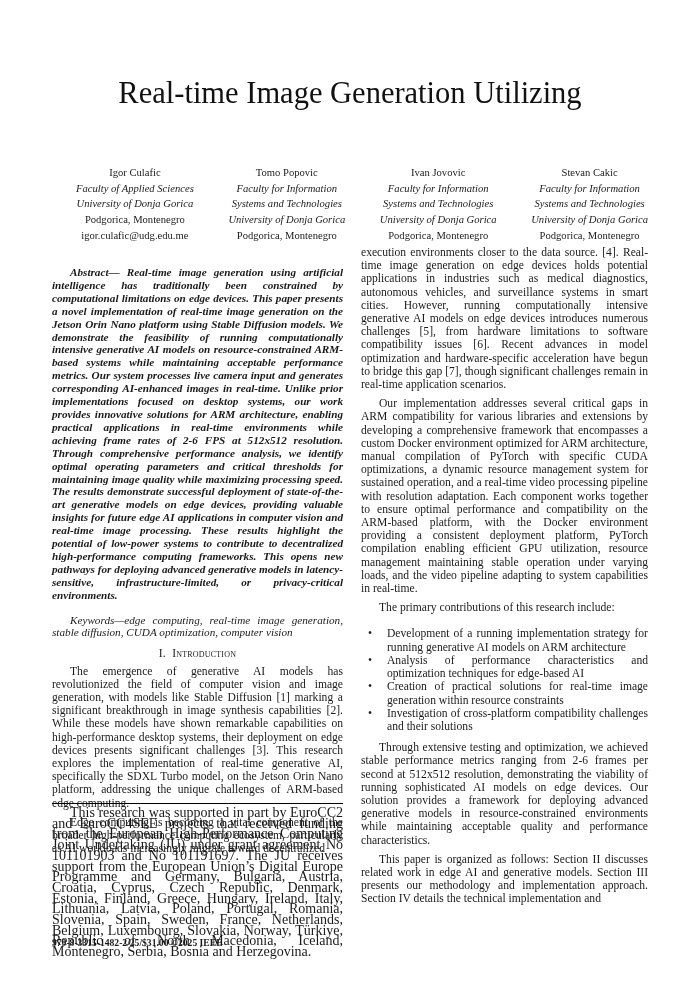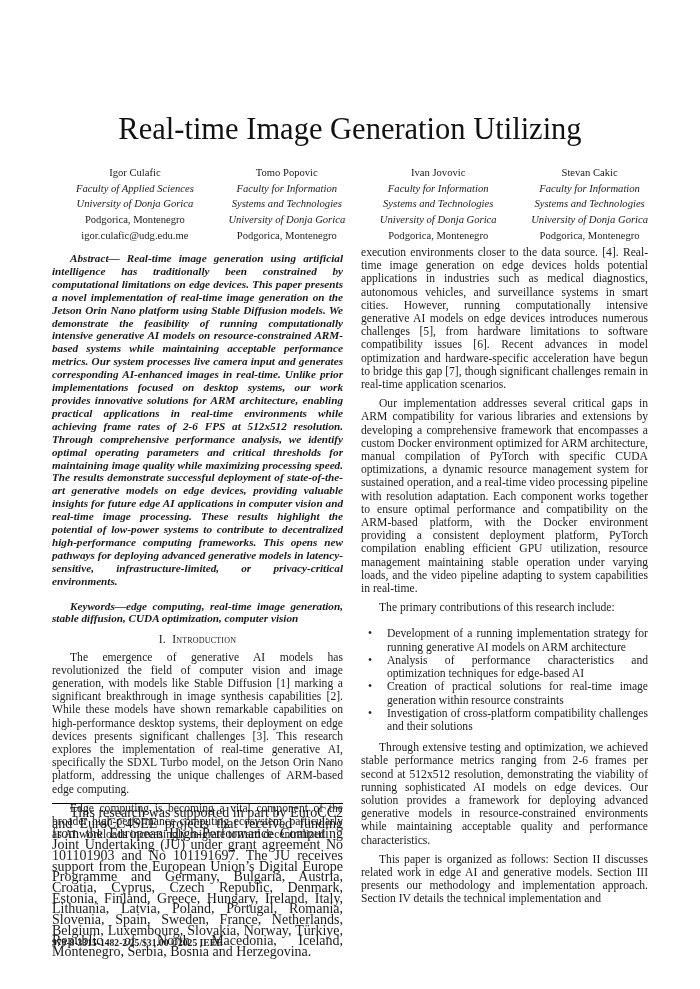--- a/index.html
+++ b/index.html
@@ -1,30 +1,30 @@
 <!DOCTYPE html>
 <html><head>
 <meta charset="utf-8">
 <style>
   html, body { margin: 0; padding: 0; background: #ffffff; }
   body { width: 700px; height: 989px; position: relative; overflow: hidden;
          font-family: "Liberation Serif", "DejaVu Serif", serif; color: #1a1a1a; }
   .title { position: absolute; left: 0; top: 76px; width: 700px; text-align: center;
            font-size: 30.5px; line-height: 34px; color: #111; }
-  .title div { white-space: nowrap; margin-top: 36px; }
+  .title div { white-space: nowrap; }
   .authors { position: absolute; top: 165px; left: 52px; width: 596px; display: flex; justify-content: space-between; }
   .author { text-align: center; font-size: 10.6px; line-height: 15.7px; margin-left: 24px; }
   .author .aff { font-style: italic; }
-  .col { position: absolute; top: 252px; font-size: 11.6px; line-height: 13.2px; text-align: justify; }
+  .col { position: absolute; top: 266px; font-size: 11.6px; line-height: 13.2px; text-align: justify; }
   .col.left { left: 52px; width: 291px; }
   .col.right { left: 361px; width: 287px; top: 246px; }
   p { margin: 0 0 6px 0; }
   .indent { text-indent: 18px; }
   .abstract { font-weight: bold; font-style: italic; font-size: 11.2px; line-height: 12.9px; margin-bottom: 12px; }
-  .keywords { font-weight: bold; font-style: italic; font-size: 11.2px; line-height: 12.9px; margin-bottom: 8px; }
+  .keywords { font-weight: normal; font-style: italic; font-size: 11.2px; line-height: 12.9px; margin-bottom: 8px; }
   .section-head { text-align: center; font-size: 11.6px; margin: 2px 0 4px 0; letter-spacing: 0.2px; }
   .section-head .sc { font-variant: small-caps; }
   ul.contrib { list-style: none; margin: 2px 0 8px 0; padding: 0; }
   ul.contrib li { position: relative; padding-left: 26px; margin: 0; }
   ul.contrib li .bullet { position: absolute; left: 7px; top: 0; }
   .footnote-rule { position: absolute; left: 52px; top: 803px; width: 291px; height: 0; border-top: 1px solid #000; }
   .footnote { position: absolute; left: 52px; top: 808px; width: 291px; font-size: 14px; line-height: 10.7px; text-align: justify; text-indent: 18px; }
   .copyright { position: absolute; left: 52px; top: 937px; font-size: 9.6px; font-weight: bold; text-align: right; }
 </style>
 </head>

